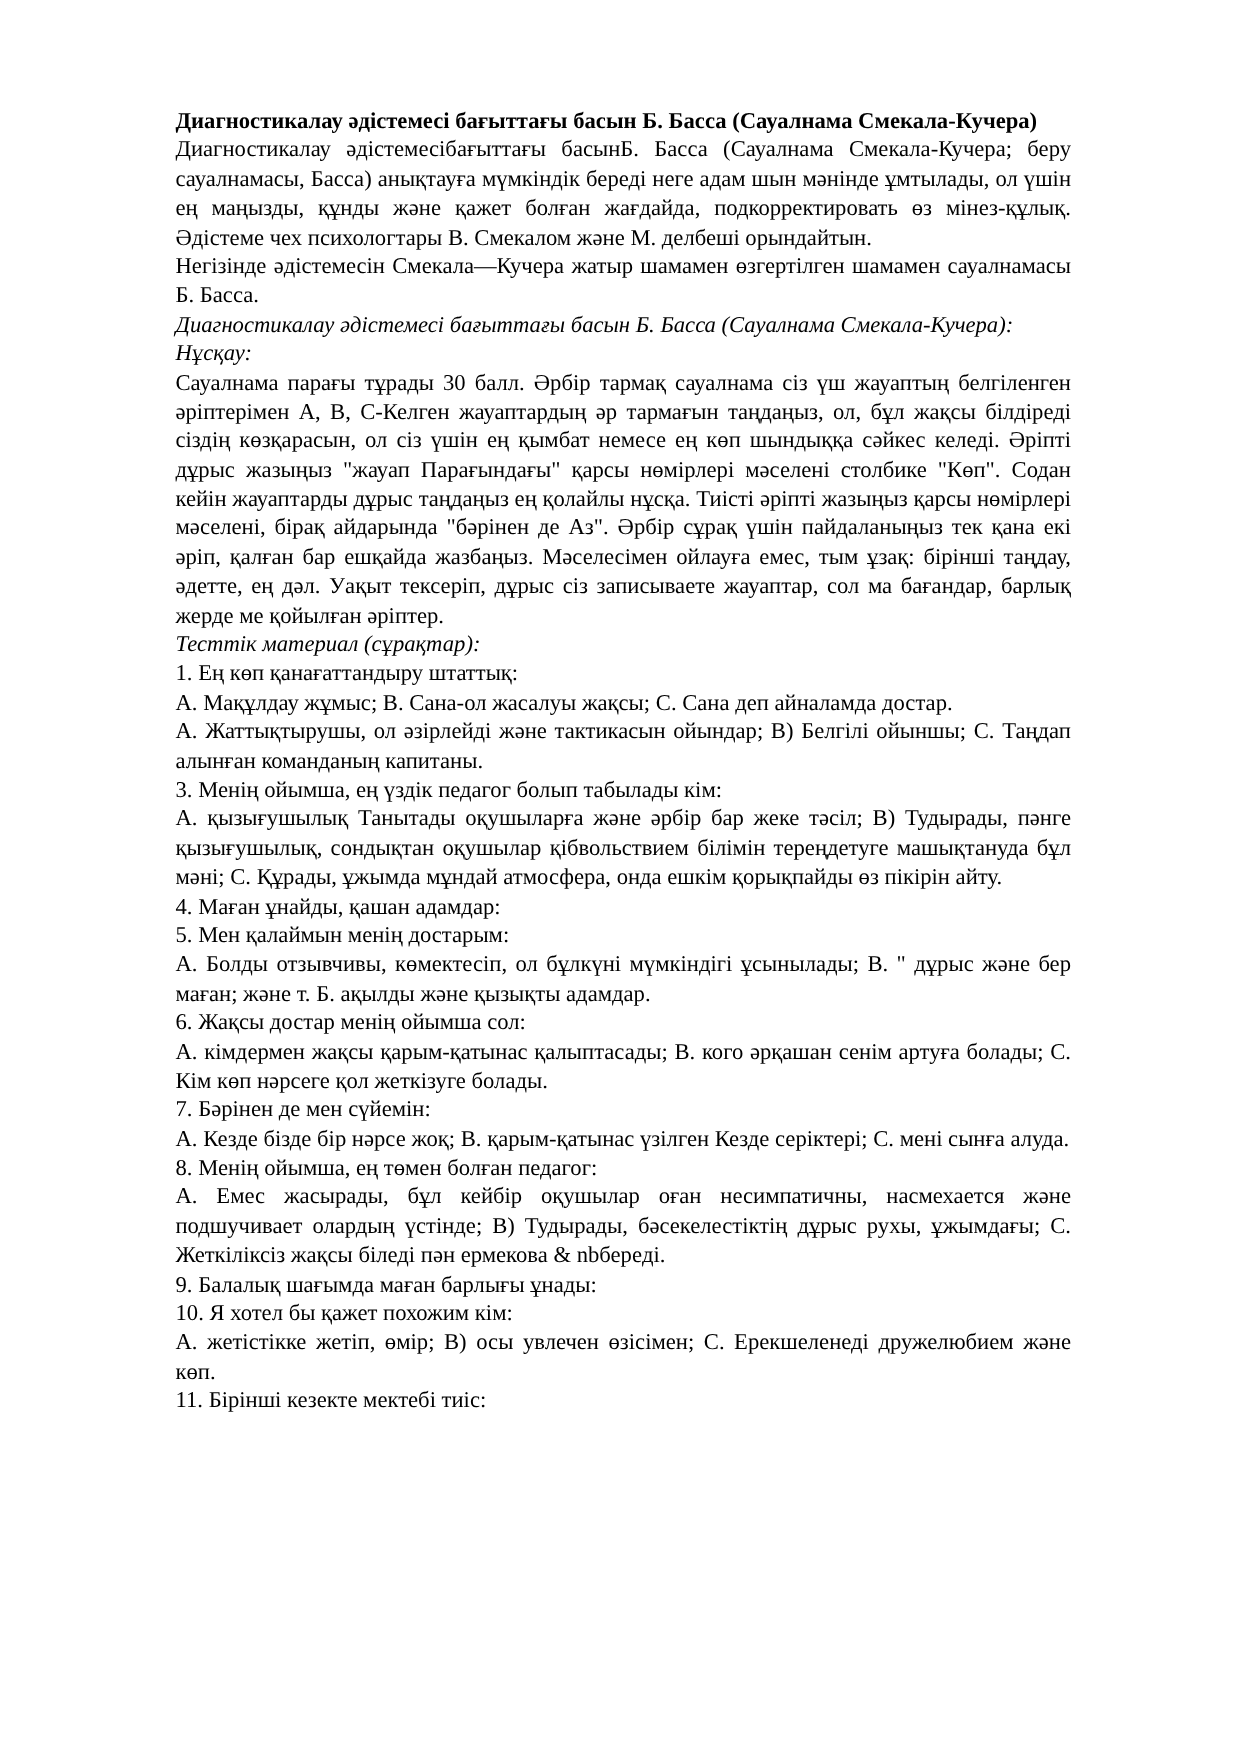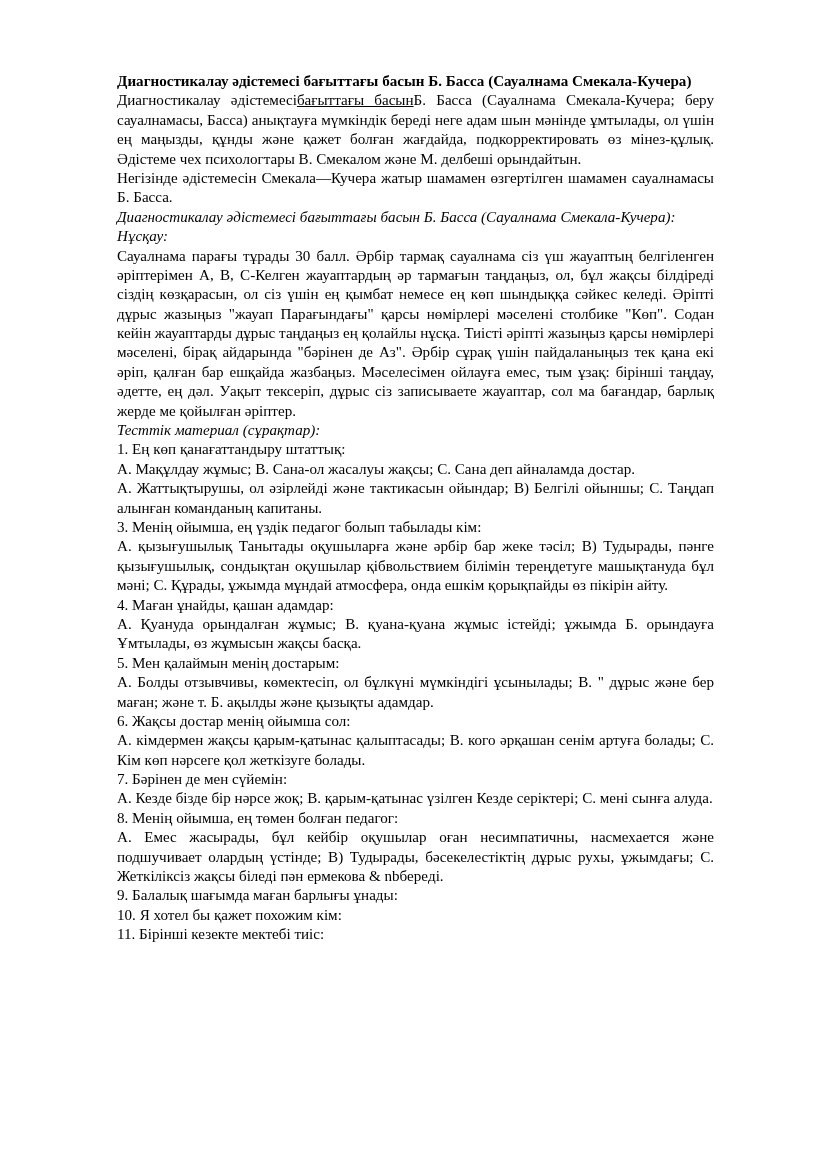--- a/index.html
+++ b/index.html
@@ -38,21 +38,20 @@
   .left {
     text-align: left;
   }
   .bold {
     font-weight: bold;
   }
   .italic {
     font-style: italic;
   }
   .underline {
-    text-decoration: underline;
   }
 </style>
 </head>
 <body>
 
 <div class="page">
   <div class="doc">
 
     <p class="just bold">Диагностикалау әдістемесі бағыттағы басын Б. Басса (Сауалнама Смекала-Кучера)</p>
 
@@ -72,35 +71,35 @@
 
       <p class="left"><span>1.</span> <span>Ең көп қанағаттандыру штаттық:</span></p>
       <p class="just">А. Мақұлдау жұмыс; В. Сана-ол жасалуы жақсы; С. Сана деп айналамда достар.</p>
 
       <p class="just">А. Жаттықтырушы, ол әзірлейді және тактикасын ойындар; В) Белгілі ойыншы; С. Таңдап алынған команданың капитаны.</p>
 
       <p class="left"><span>3.</span> <span>Менің ойымша, ең үздік педагог болып табылады кім:</span></p>
       <p class="just">А. қызығушылық Танытады оқушыларға және әрбір бар жеке тәсіл; В) Тудырады, пәнге қызығушылық, сондықтан оқушылар қібвольствием білімін тереңдетуге машықтануда бұл мәні; С. Құрады, ұжымда мұндай атмосфера, онда ешкім қорықпайды өз пікірін айту.</p>
 
       <p class="left"><span>4.</span> <span>Маған ұнайды, қашан адамдар:</span></p>
-      <p class="just">А. Қуануда орындалған жұмыс; В. қуана-қуана жұмыс істейді; ұжымда Б. орындауға Ұмтылады, өз жұмысын жақсы басқа.</p>
 
       <p class="left"><span>5.</span> <span>Мен қалаймын менің достарым:</span></p>
       <p class="just">А. Болды отзывчивы, көмектесіп, ол бұлкүні мүмкіндігі ұсынылады; В. " дұрыс және бер маған; және т. Б. ақылды және қызықты адамдар.</p>
 
       <p class="left"><span>6.</span> <span>Жақсы достар менің ойымша сол:</span></p>
       <p class="just">А. кімдермен жақсы қарым-қатынас қалыптасады; В. кого әрқашан сенім артуға болады; С. Кім көп нәрсеге қол жеткізуге болады.</p>
 
       <p class="left"><span>7.</span> <span>Бәрінен де мен сүйемін:</span></p>
       <p class="just">А. Кезде бізде бір нәрсе жоқ; В. қарым-қатынас үзілген Кезде серіктері; С. мені сынға алуда.</p>
 
       <p class="left"><span>8.</span> <span>Менің ойымша, ең төмен болған педагог:</span></p>
       <p class="just">А. Емес жасырады, бұл кейбір оқушылар оған несимпатичны, насмехается және подшучивает олардың үстінде; В) Тудырады, бәсекелестіктің дұрыс рухы, ұжымдағы; С. Жеткіліксіз жақсы біледі пән ермекова &amp; nbберeді.</p>
 
       <p class="left"><span>9.</span> <span>Балалық шағымда маған барлығы ұнады:</span></p>
 
       <p class="left"><span>10.</span> <span>Я хотел бы қажет похожим кім:</span></p>
+      <p class="just">А. жетістікке жетіп, өмір; В) осы увлечен өзісімен; С. Ерекшеленеді дружелюбием және көп.</p>
 
       <p class="left"><span>11.</span> <span>Бірінші кезекте мектебі тиіс:</span></p>
 
     </div>
   </div>
 </div>
 
 </body></html>

